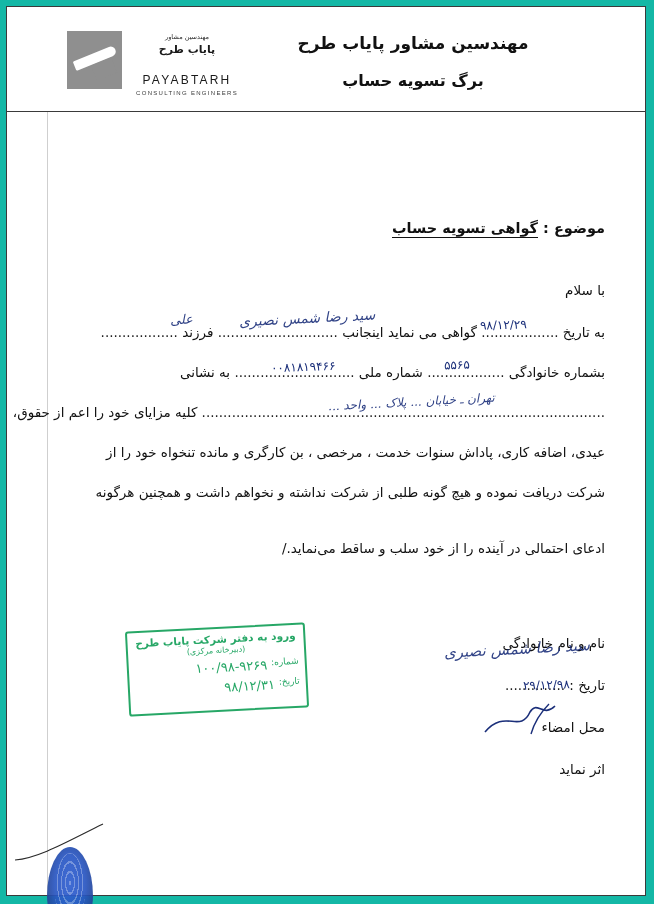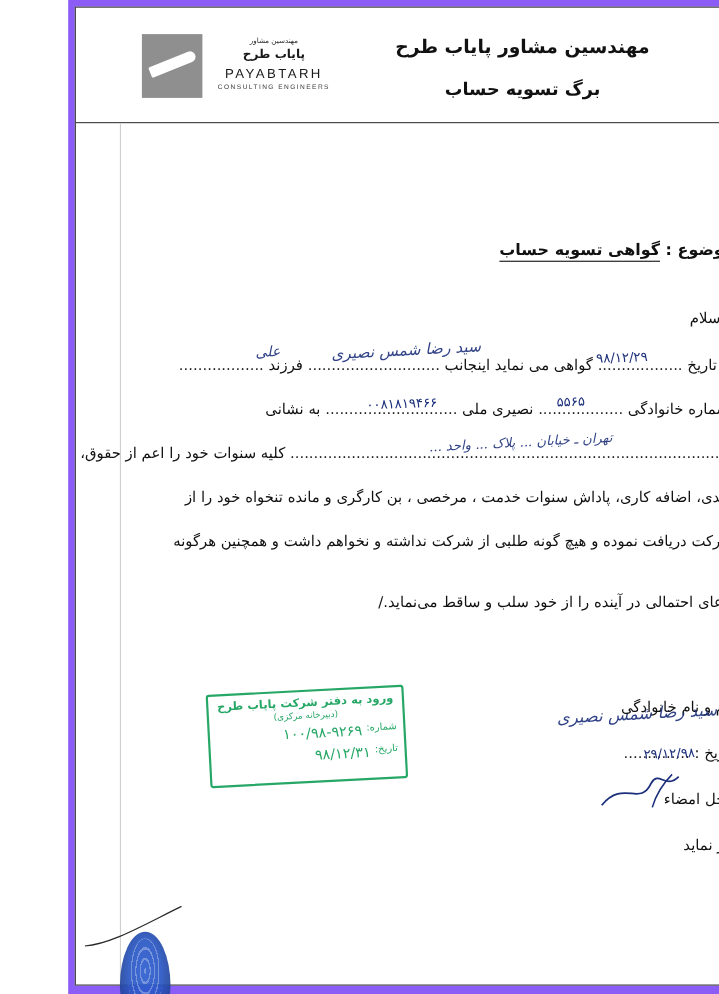--- a/index.html
+++ b/index.html
@@ -5,23 +5,23 @@
   html, body {
     margin: 0;
     padding: 0;
     background: #ffffff;
   }
   body {
     font-family: "DejaVu Sans", sans-serif;
   }
   .page {
     position: relative;
-    width: 592px;
+    width: 654px;
     height: 904px;
-    background: #8b5cf6;
+    background: #14b8a6;
     overflow: hidden;
   }
   
   .doc-frame {
     position: absolute;
     left: 6px;
     top: 6px;
     width: 640px;
     height: 890px;
     border: 1px solid #3a3a3a;
@@ -113,21 +113,21 @@
     font-size: 11px;
     color: #1a1a1a;
     direction: rtl;
     font-weight: bold;
     margin-top: 2px;
   }
   .logo-en-big {
     font-size: 12px;
     color: #1a1a1a;
     letter-spacing: 2.2px;
-    margin-top: 4px;
+    margin-top: 17px;
     font-family: "Liberation Sans", sans-serif;
   }
   .logo-en-small {
     font-size: 6px;
     color: #3a3a3a;
     letter-spacing: 1.3px;
     margin-top: 3px;
     font-family: "Liberation Sans", sans-serif;
   }
   
@@ -315,28 +315,28 @@
         <span class="dots">..................</span>
         <span>گواهی می نماید اینجانب</span>
         <span class="dots">............................</span>
         <span>فرزند</span>
         <span class="dots">..................</span>
       </div>
 
       <div class="line" style="top:252px;">
         <span>بشماره خانوادگی</span>
         <span class="dots">..................</span>
-        <span>نصیری ملی</span>
+        <span>شماره ملی</span>
         <span class="dots">............................</span>
         <span>به نشانی</span>
       </div>
 
       <div class="line" style="top:292px;">
         <span class="dots">..............................................................................................</span>
-        <span>کلیه سنوات خود را اعم از حقوق،</span>
+        <span>کلیه مزایای خود را اعم از حقوق،</span>
       </div>
 
       <div class="line" style="top:332px;">عیدی، اضافه کاری،  پاداش سنوات خدمت ، مرخصی ، بن کارگری و مانده تنخواه خود را از</div>
       <div class="line" style="top:372px;">شرکت دریافت نموده و هیچ گونه طلبی از شرکت نداشته و نخواهم داشت و همچنین هرگونه</div>
       <div class="line" style="top:412px;margin-top:16px;">ادعای احتمالی در آینده را از خود سلب و ساقط می‌نماید./</div>
 
       <div class="hand-num" style="right:118px; top:206px;">۹۸/۱۲/۲۹</div>
       <div class="hand" style="right:270px; top:198px; font-size:14px;">سید رضا شمس نصیری</div>
       <div class="hand" style="right:452px; top:200px;">علی</div>
       <div class="hand-num" style="right:175px; top:246px;">۵۵۶۵</div>

